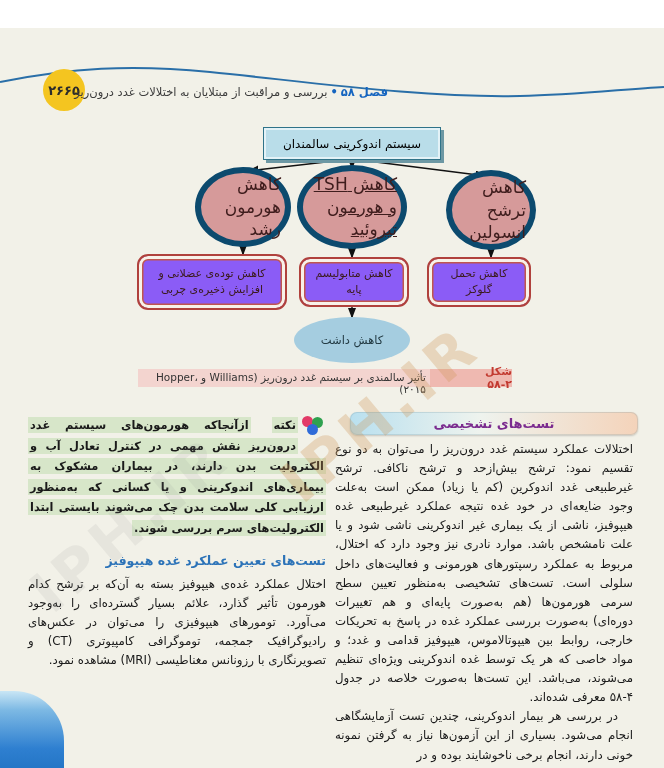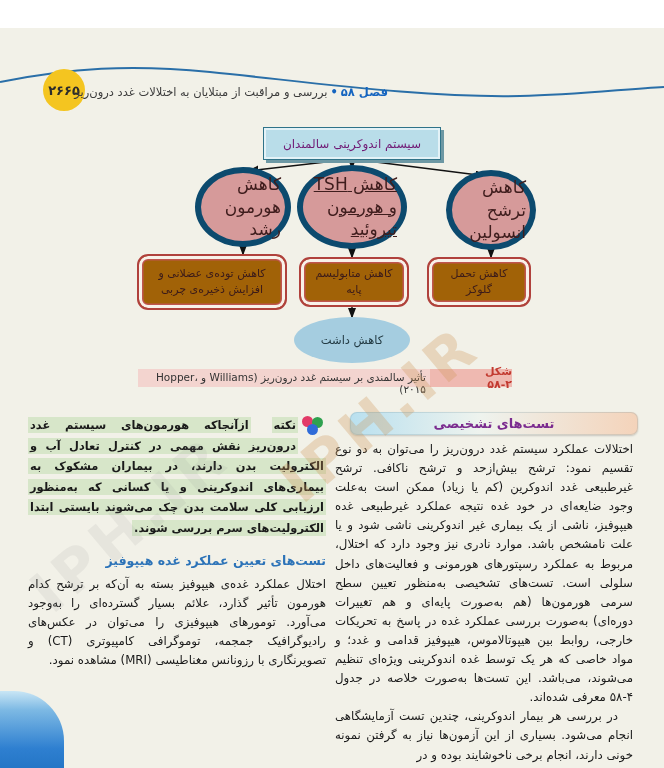--- a/index.html
+++ b/index.html
@@ -27,31 +27,31 @@
   #header-text .bullet  { color:#1565c0; font-weight:bold; padding:0 3px; }
 
   
   #diagram-arrows { position:absolute; left:0; top:0; width:664px; height:768px; z-index:1; pointer-events:none; }
   .dnode { position:absolute; display:flex; align-items:center; justify-content:center;
            text-align:center; direction:rtl; z-index:2; }
   #node-root {
     left:263px; top:99px; width:178px; height:33px;
     background:#b9dde9; border:1.5px solid #2f7389;
     box-shadow:3px 3px 0 #6d98a4, inset 0 0 0 2px #e3f2f7;
-    font-size:12px; color:#701a75;
+    font-size:12px; color:#000000;
   }
   .ellipse {
     background:#d69a9a; border:6px solid #0c4a6e; border-radius:50%;
     font-size:17px; line-height:1.35; color:#3f1d1d; padding:4px;text-align:right;
   }
   #node-e-left  { left:195px; top:139px; width:96px;  height:80px; }
   #node-e-mid   { left:297px; top:137px; width:110px; height:84px;text-decoration:underline; }
   #node-e-right { left:446px; top:142px; width:90px;  height:80px; }
   .redrect {
-    background:#a16207; border:2px solid #b0413c; border-radius:11px;
+    background:#8b5cf6; border:2px solid #b0413c; border-radius:11px;
     box-shadow: inset 0 0 0 3px #f8f1e9, inset 0 0 0 4.5px #c0554f;
     font-size:11px; line-height:1.45; color:#3a1a1a; padding:4px 8px;
   }
   #node-r-left  { left:137px; top:226px; width:150px; height:56px; }
   #node-r-mid   { left:299px; top:229px; width:110px; height:50px; }
   #node-r-right { left:427px; top:229px; width:104px; height:50px; }
   #node-energy {
     left:294px; top:289px; width:116px; height:46px;
     background:#a5cde0; border-radius:50%;
     font-size:11.5px; color:#233b44;

